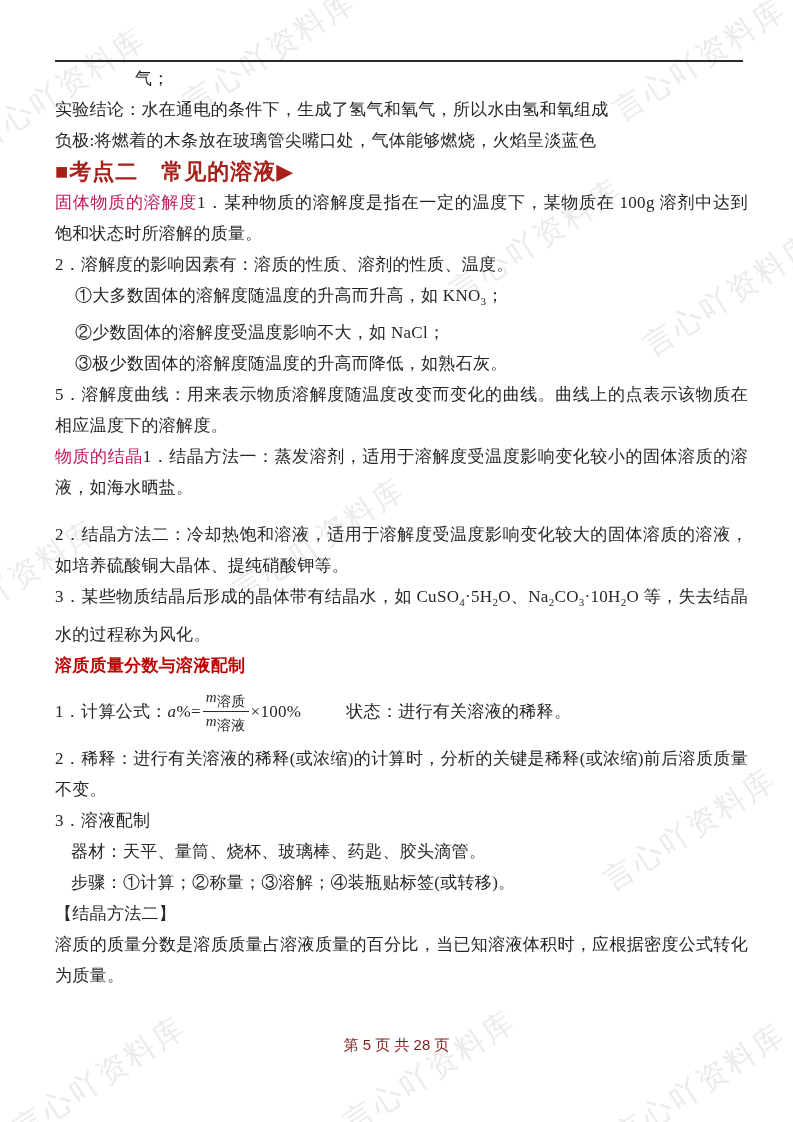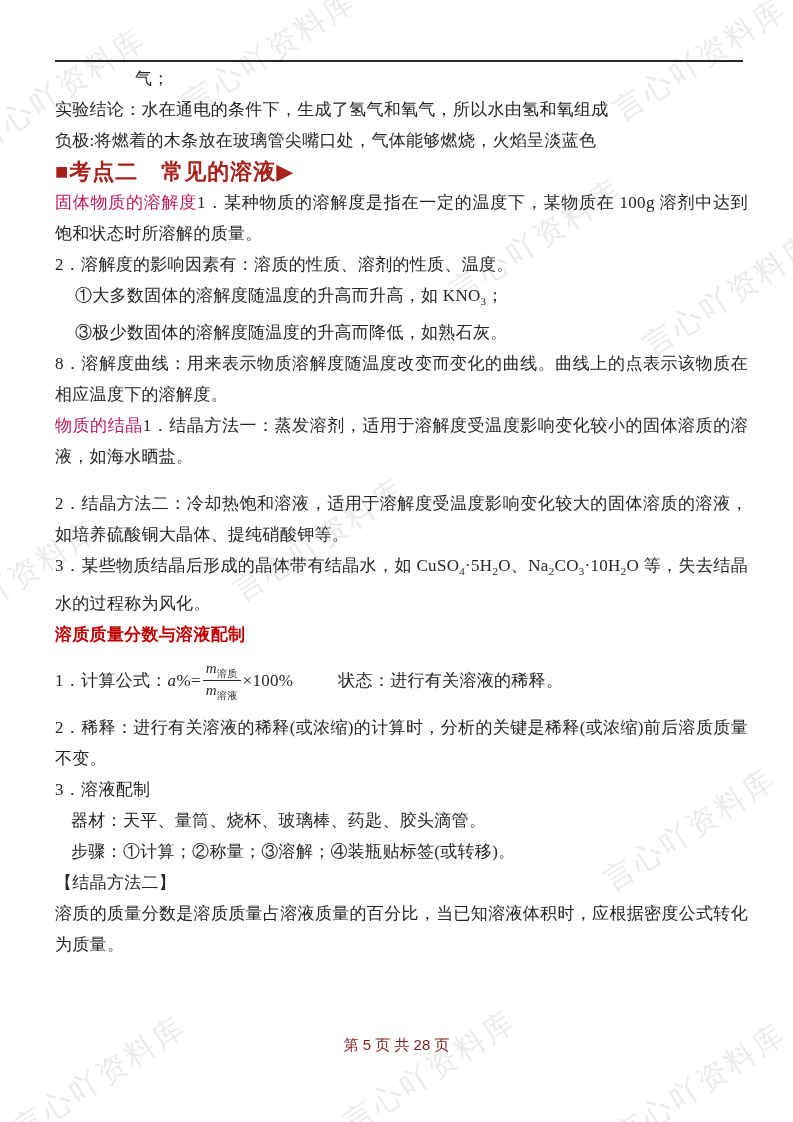--- a/index.html
+++ b/index.html
@@ -68,21 +68,21 @@
     display:inline-flex;
     flex-direction:column;
     align-items:center;
     margin:0 2px;
     line-height:1.15;
     font-size:15px;
   }
   .frac .num { border-bottom:1.6px solid #2a2a2a; padding:0 3px 1px; }
   .frac .den { padding-top:1px; }
   .frac i { font-family:"Liberation Serif","DejaVu Serif",serif; }
-  .frac sub { font-size:10px; }
+  .frac sub { font-size:14px; }
   .fgap { display:inline-block; width:45px; }
   .footer {
     position:absolute;
     top:1036px; left:0; right:0;
     text-align:center;
     font-size:15px;
     color:#7f1d1d;
     font-family:"Liberation Sans","DejaVu Sans",sans-serif;
   }
 </style>
@@ -107,22 +107,23 @@
 
   <div class="content">
     <div id="paras-before">
         <p class="indent-xl"><span>气；</span></p>
         <p><span>实验结论：水在通电的条件下，生成了氢气和氧气，所以水由氢和氧组成</span></p>
         <p><span>负极:将燃着的木条放在玻璃管尖嘴口处，气体能够燃烧，火焰呈淡蓝色</span></p>
         <p class="kaodian"><span>■考点二　常见的溶液▶</span></p>
         <p><span class="seg-red">固体物质的溶解度</span><span>1．某种物质的溶解度是指在一定的温度下，某物质在 100g 溶剂中达到饱和状态时所溶解的质量。</span></p>
         <p><span>2．溶解度的影响因素有：溶质的性质、溶剂的性质、温度。</span></p>
         <p class="indent-sm"><span>①大多数固体的溶解度随温度的升高而升高，如 KNO</span><sub>3</sub><span>；</span></p>
+        <p class="indent-sm"><span>②少数固体的溶解度受温度影响不大，如 NaCl；</span></p>
         <p class="indent-sm"><span>③极少数固体的溶解度随温度的升高而降低，如熟石灰。</span></p>
-        <p><span>8．溶解度曲线：用来表示物质溶解度随温度改变而变化的曲线。曲线上的点表示该物质在相应温度下的溶解度。</span></p>
+        <p><span>5．溶解度曲线：用来表示物质溶解度随温度改变而变化的曲线。曲线上的点表示该物质在相应温度下的溶解度。</span></p>
         <p><span class="seg-red">物质的结晶</span><span>1．结晶方法一：蒸发溶剂，适用于溶解度受温度影响变化较小的固体溶质的溶液，如海水晒盐。</span></p>
         <p class="gap-xs"><span>2．结晶方法二：冷却热饱和溶液，适用于溶解度受温度影响变化较大的固体溶质的溶液，如培养硫酸铜大晶体、提纯硝酸钾等。</span></p>
         <p><span>3．某些物质结晶后形成的晶体带有结晶水，如 CuSO</span><sub>4</sub><span>·5H</span><sub>2</sub><span>O、Na</span><sub>2</sub><span>CO</span><sub>3</sub><span>·10H</span><sub>2</sub><span>O 等，失去结晶水的过程称为风化。</span></p>
         <p class="h2"><span>溶质质量分数与溶液配制</span></p>
       </div>
 
     <div class="formula-line">
       <span>1．计算公式：</span>
       <span class="it">a</span>
       <span>%=</span>

